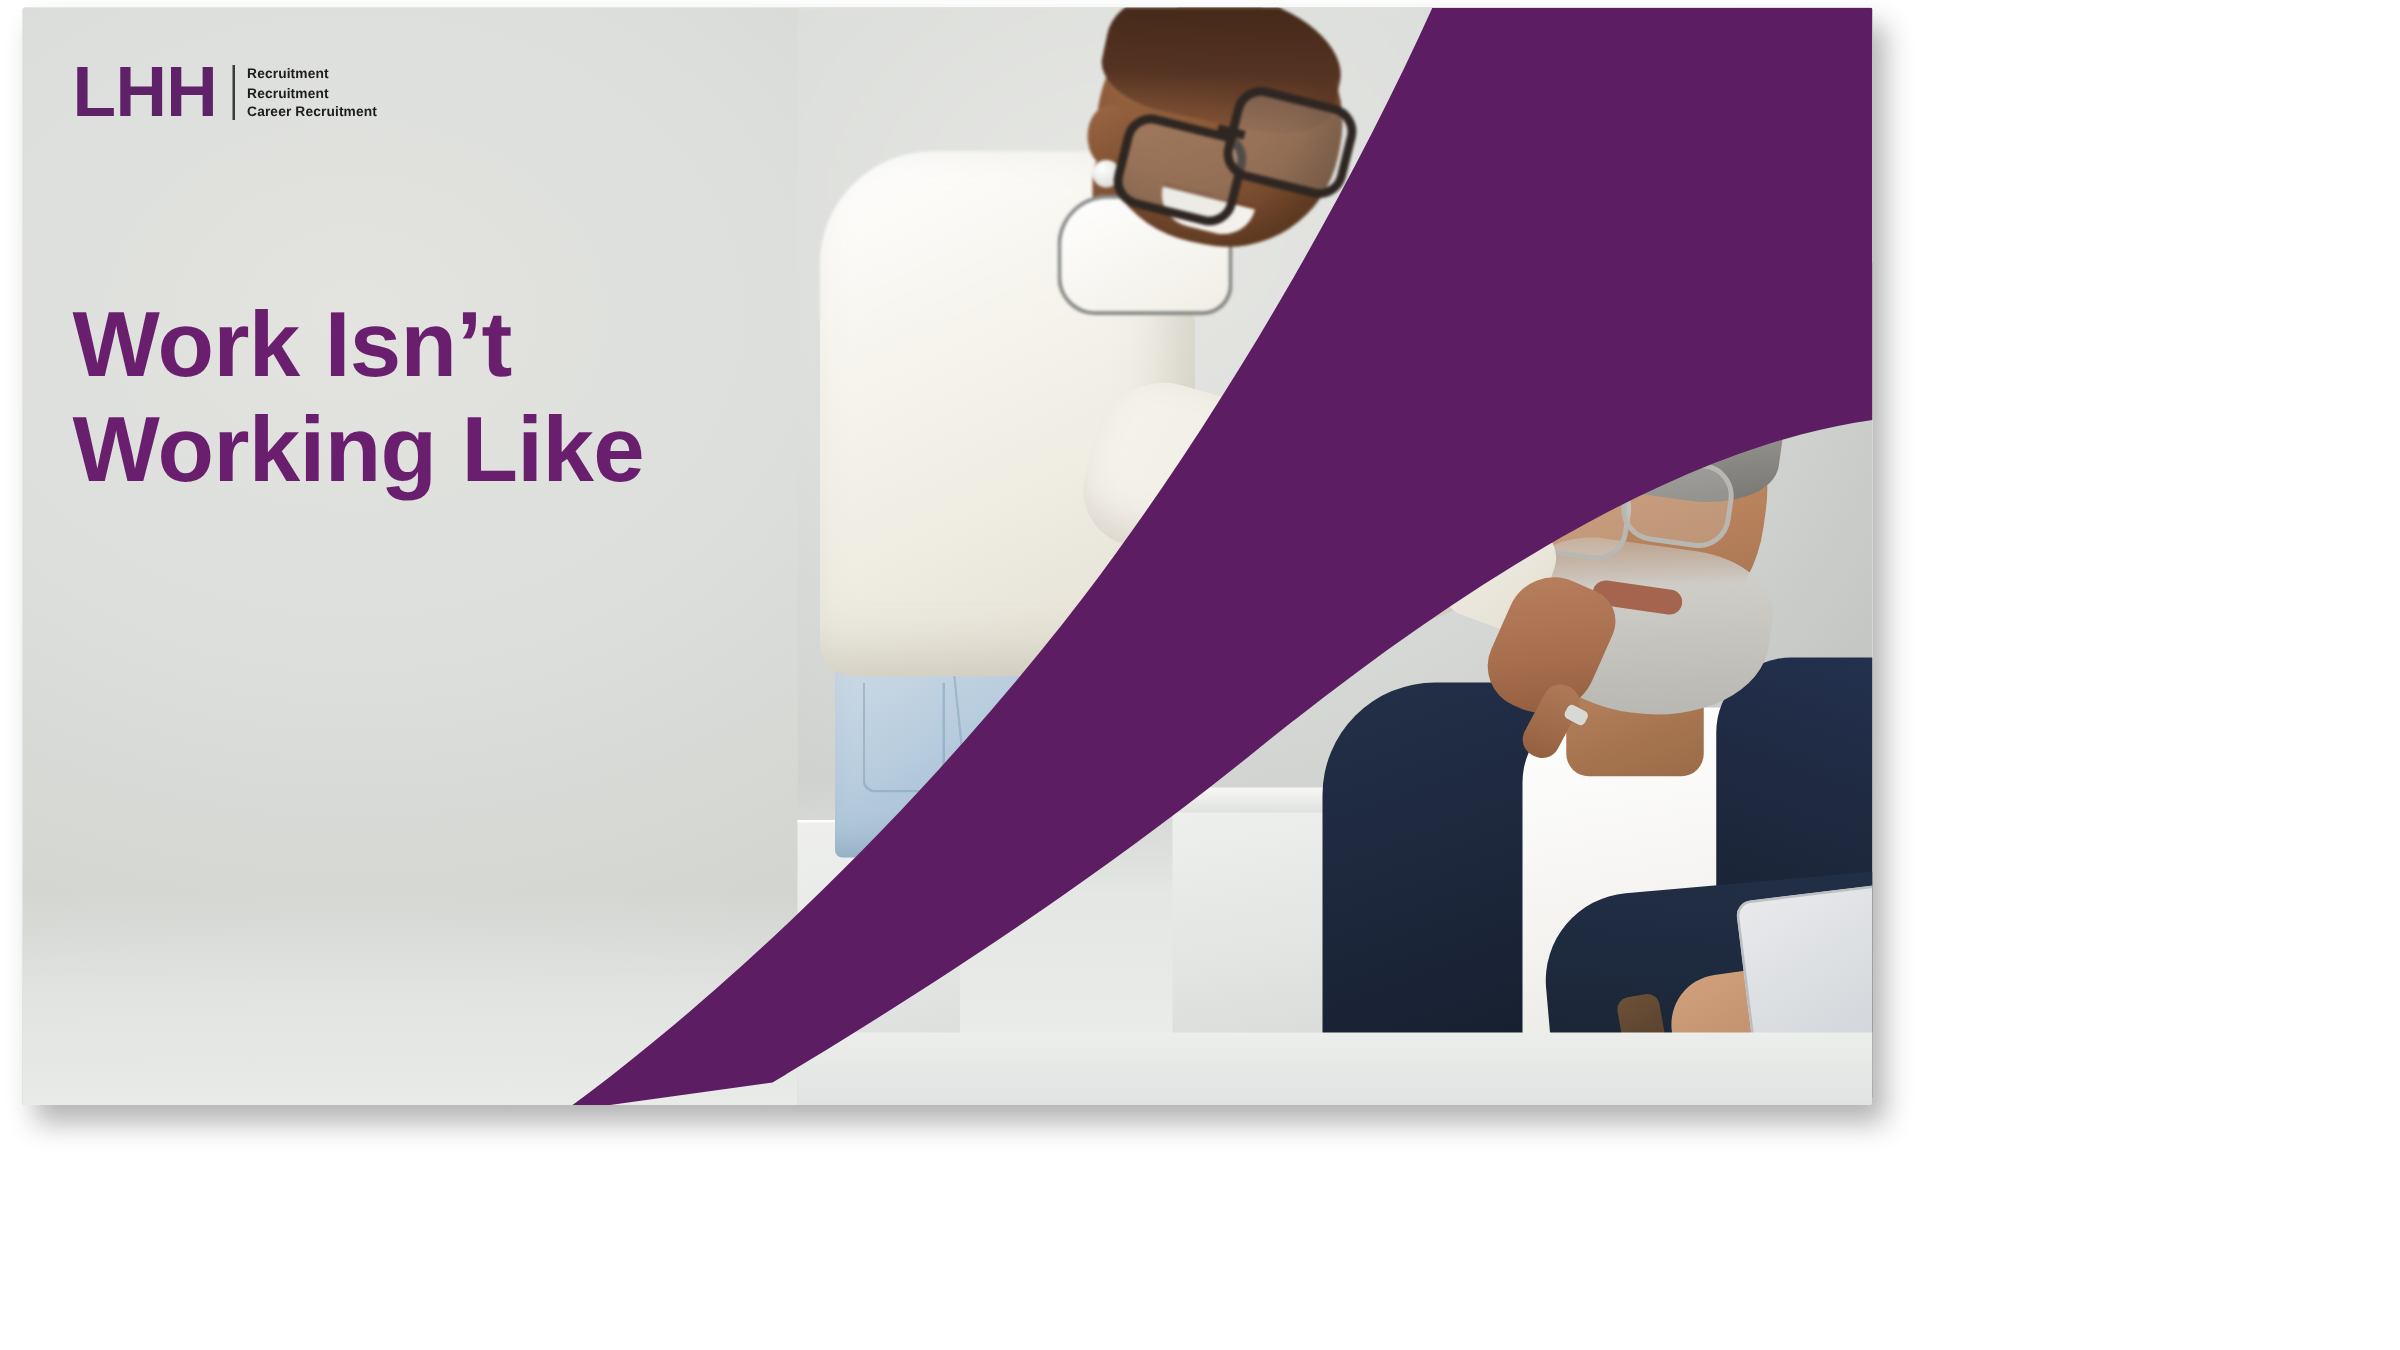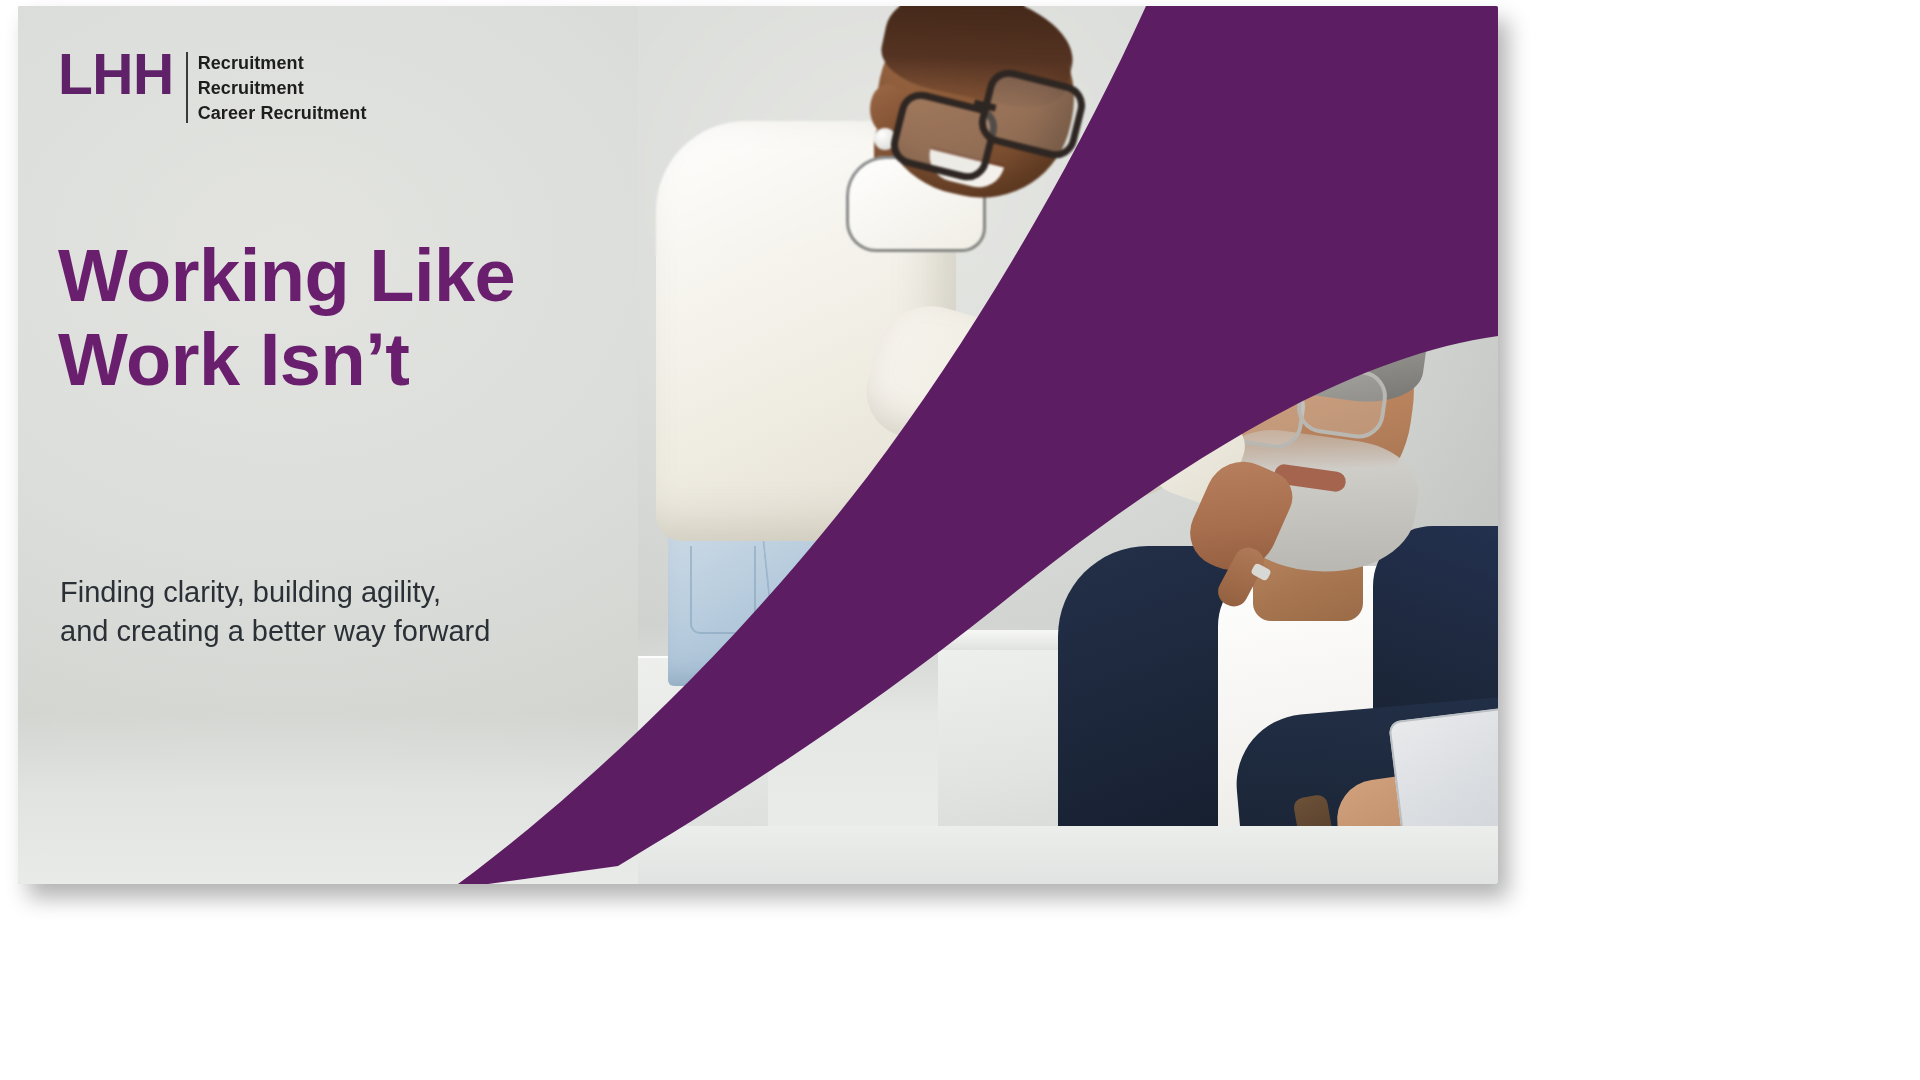--- a/index.html
+++ b/index.html
@@ -340,21 +340,21 @@
     margin: 2px 10px 2px 12px;
   }
   .logo-lines {
     display: flex;
     flex-direction: column;
     justify-content: center;
     gap: 1px;
     padding-top: 2px;
   }
   .logo-line {
-    font-size: 18px;
+    font-size: 11px;
     line-height: 1.32;
     font-weight: 700;
     color: #1d1d1b;
     letter-spacing: 0.1px;
     white-space: nowrap;
   }
 
   .headline {
     position: absolute;
     left: 40px;
@@ -456,23 +456,19 @@
       <div class="logo-mark">LHH</div>
       <div class="logo-rule"></div>
       <div class="logo-lines">
         <div class="logo-line">Recruitment</div>
         <div class="logo-line">Recruitment</div>
         <div class="logo-line">Career Recruitment</div>
       </div>
     </div>
 
     <h1 class="headline">
+      <span class="headline-line">Work Isn’t</span>
       <span class="headline-line">Working Like</span>
-      <span class="headline-line">Work Isn’t</span>
     </h1>
 
-    <p class="subhead">
-      <span class="subhead-line">Finding clarity, building agility,</span>
-      <span class="subhead-line">and creating a better way forward</span>
-    </p>
 
   </div>
 </div>
 
 </body></html>

